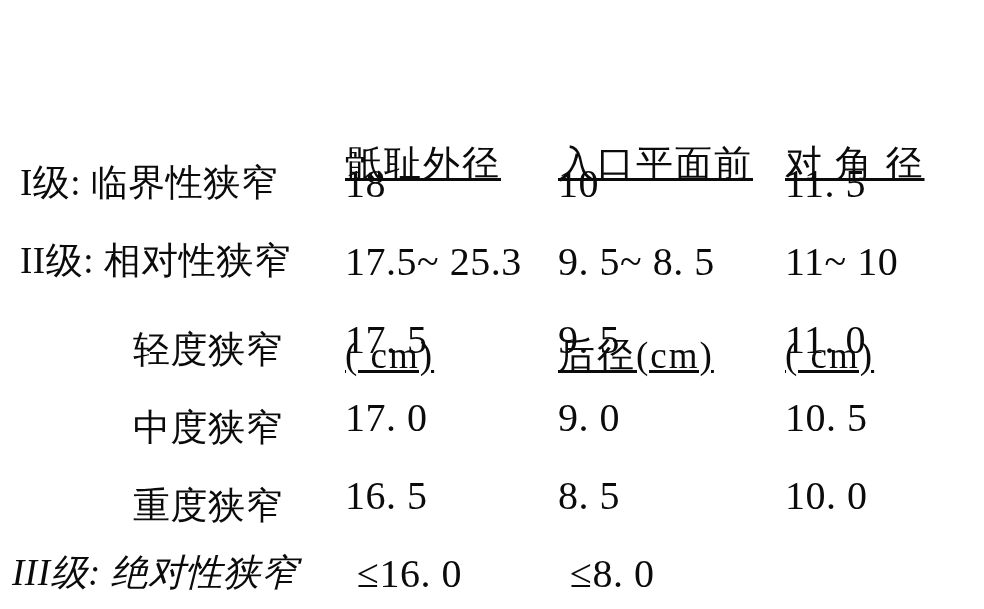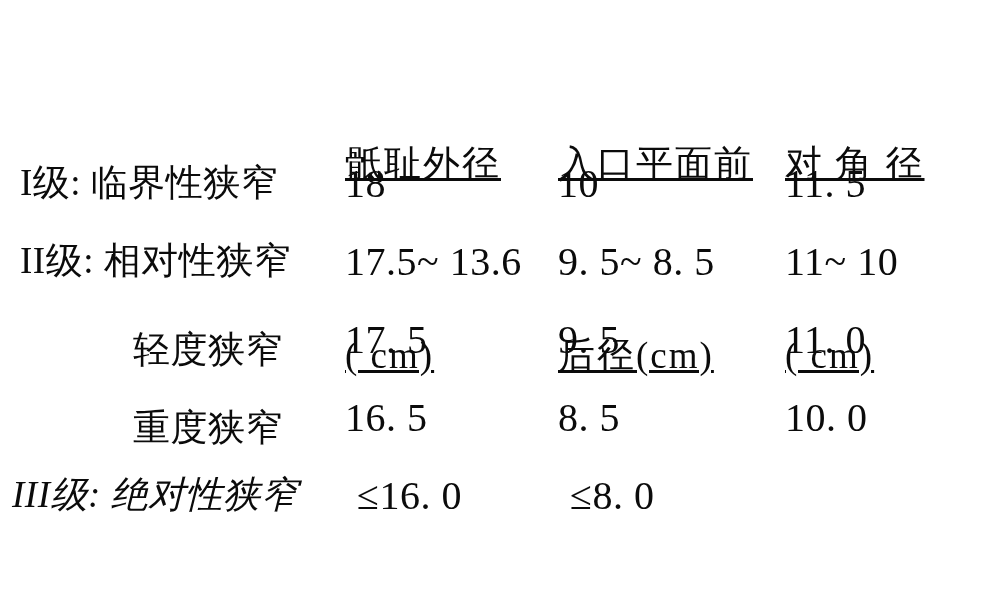--- a/index.html
+++ b/index.html
@@ -81,32 +81,38 @@
 
   <div class="row data-row">
     <div class="c1 label-cell label-main">I级: 临界性狭窄</div>
     <div class="c2 value-cell">18</div>
     <div class="c3 value-cell">10</div>
     <div class="c4 value-cell">11. 5</div>
   </div>
 
   <div class="row data-row">
     <div class="c1 label-cell label-main">II级: 相对性狭窄</div>
-    <div class="c2 value-cell">17.5~ 13.6</div>
+    <div class="c2 value-cell">17.5~ 25.3</div>
     <div class="c3 value-cell">9. 5~ 8. 5</div>
     <div class="c4 value-cell">11~ 10</div>
   </div>
 
   <div class="row data-row">
     <div class="c1 label-cell label-sub">轻度狭窄</div>
     <div class="c2 value-cell">17. 5</div>
     <div class="c3 value-cell">9. 5</div>
     <div class="c4 value-cell">11. 0</div>
   </div>
 
+  <div class="row data-row">
+    <div class="c1 label-cell label-sub">中度狭窄</div>
+    <div class="c2 value-cell">17. 0</div>
+    <div class="c3 value-cell">9. 0</div>
+    <div class="c4 value-cell">10. 5</div>
+  </div>
 
   <div class="row data-row">
     <div class="c1 label-cell label-sub">重度狭窄</div>
     <div class="c2 value-cell">16. 5</div>
     <div class="c3 value-cell">8. 5</div>
     <div class="c4 value-cell">10. 0</div>
   </div>
 
   <div class="row data-row leq">
     <div class="c1 label-cell label-main-wide">III级: 绝对性狭窄</div>

